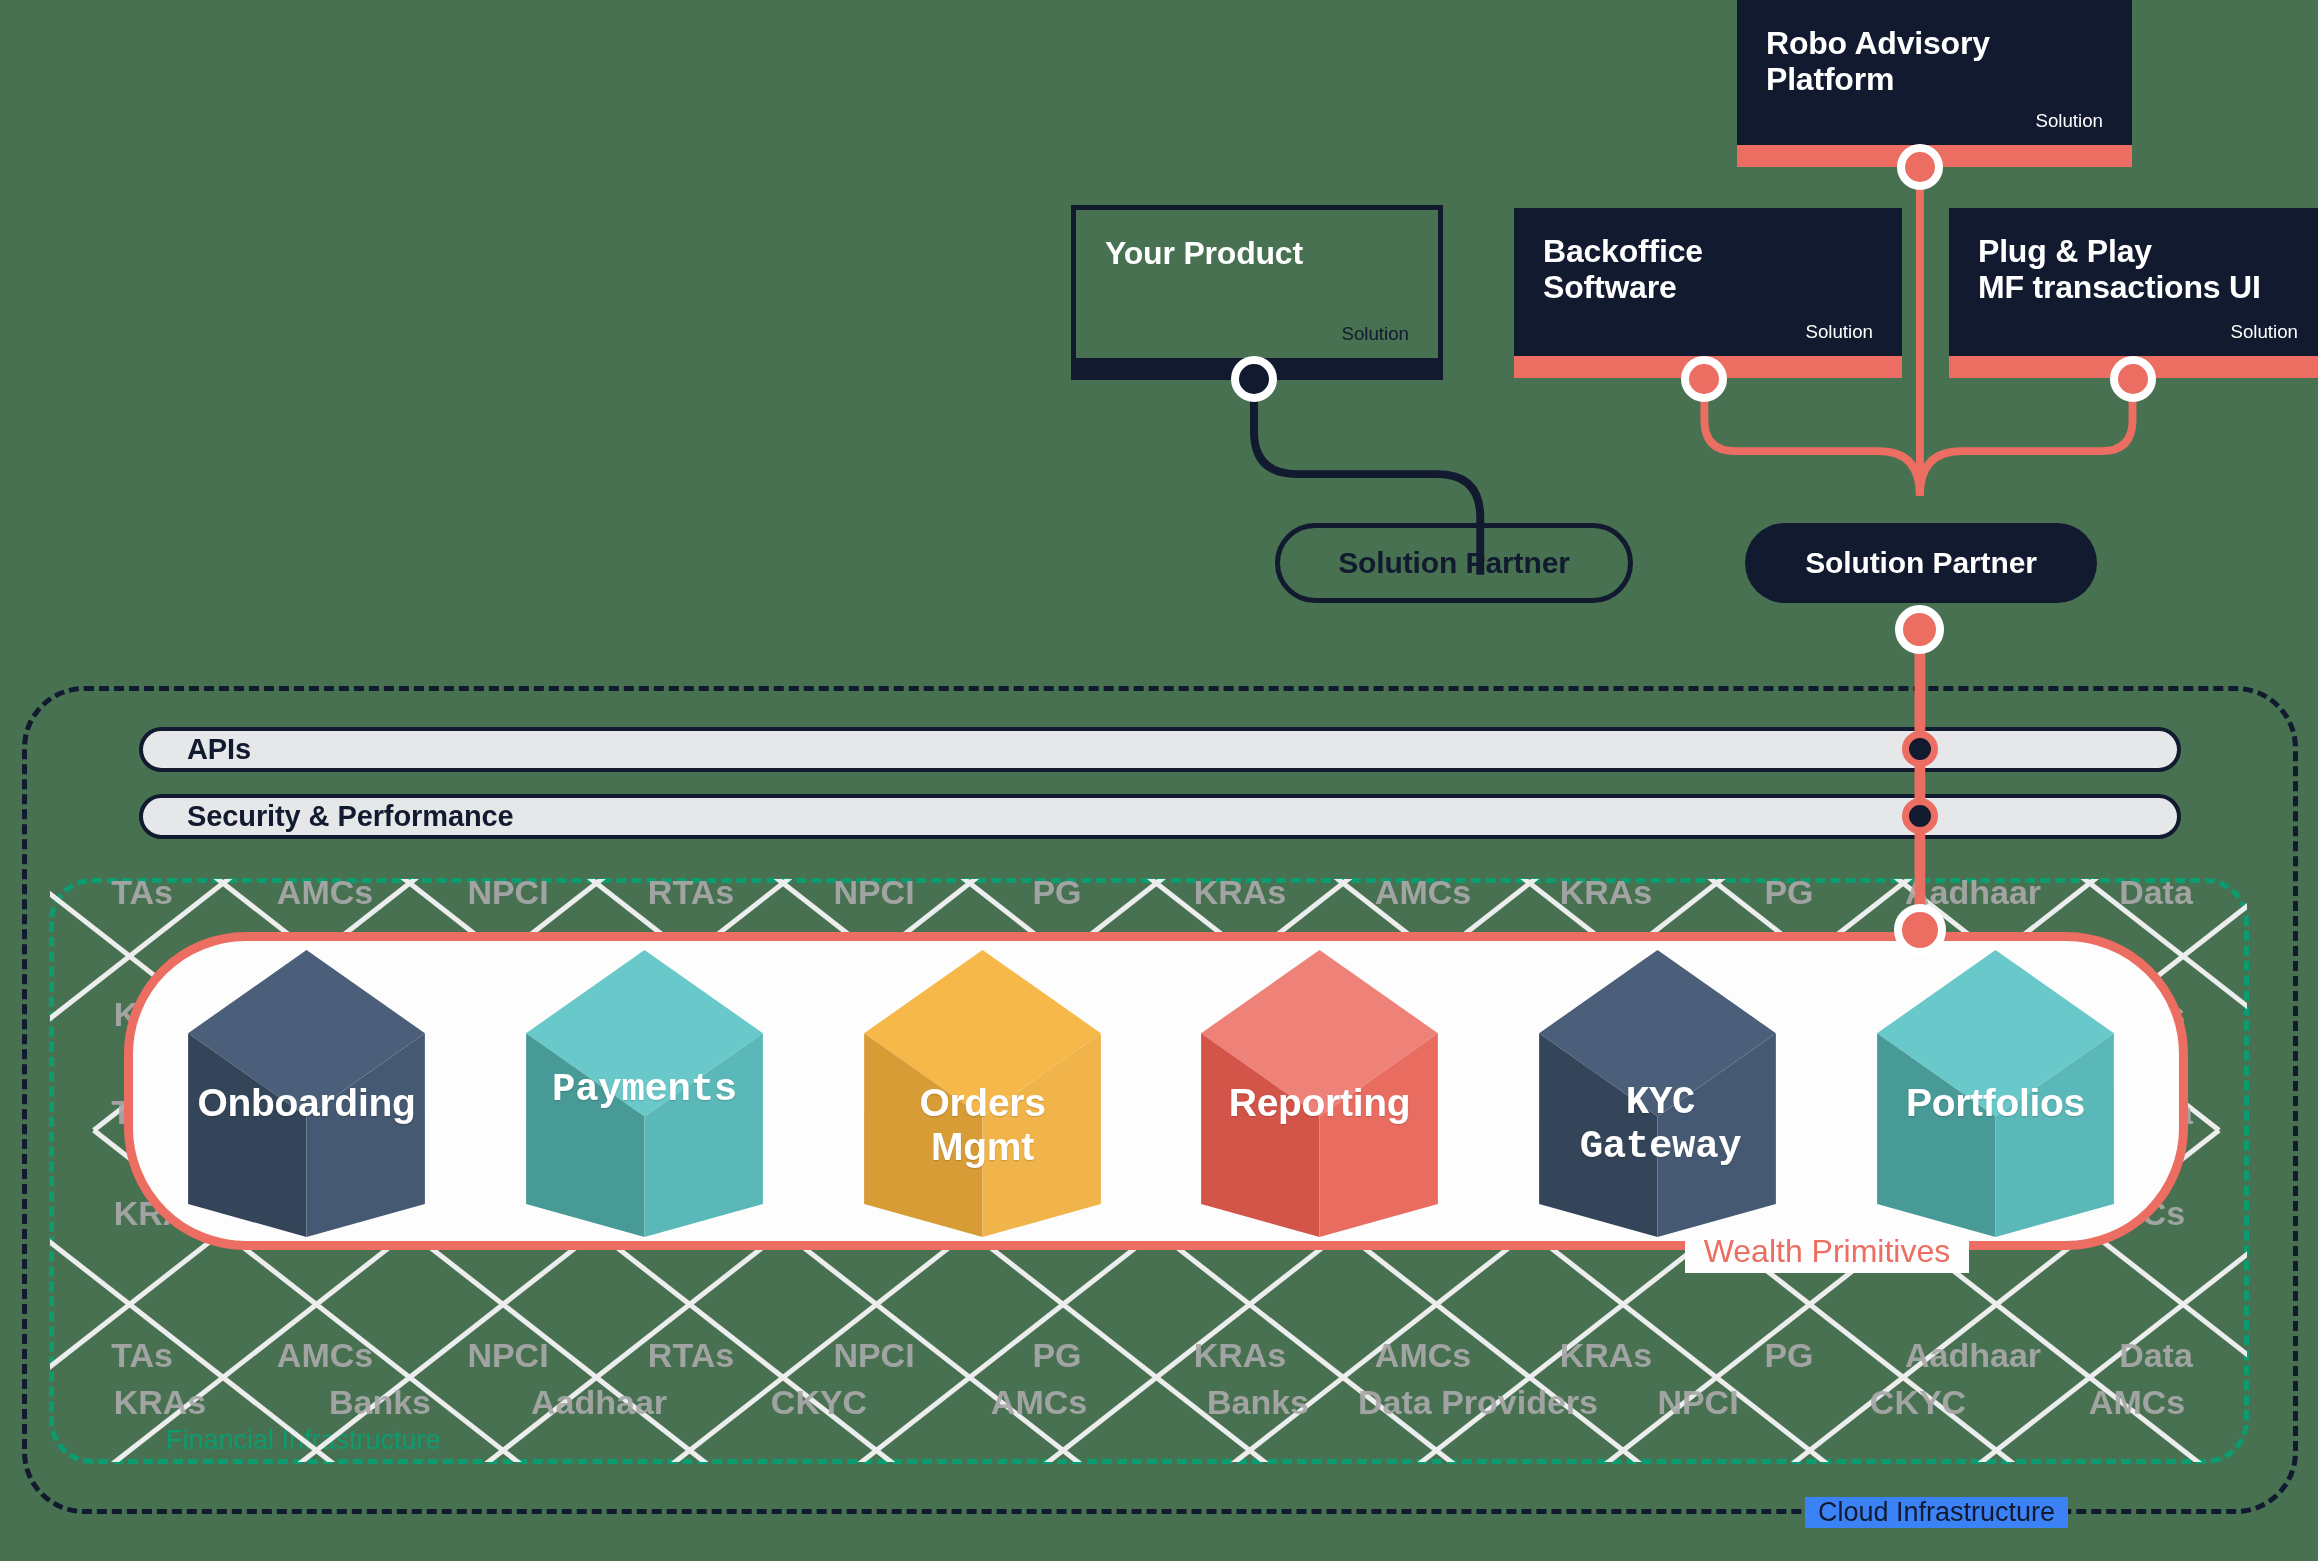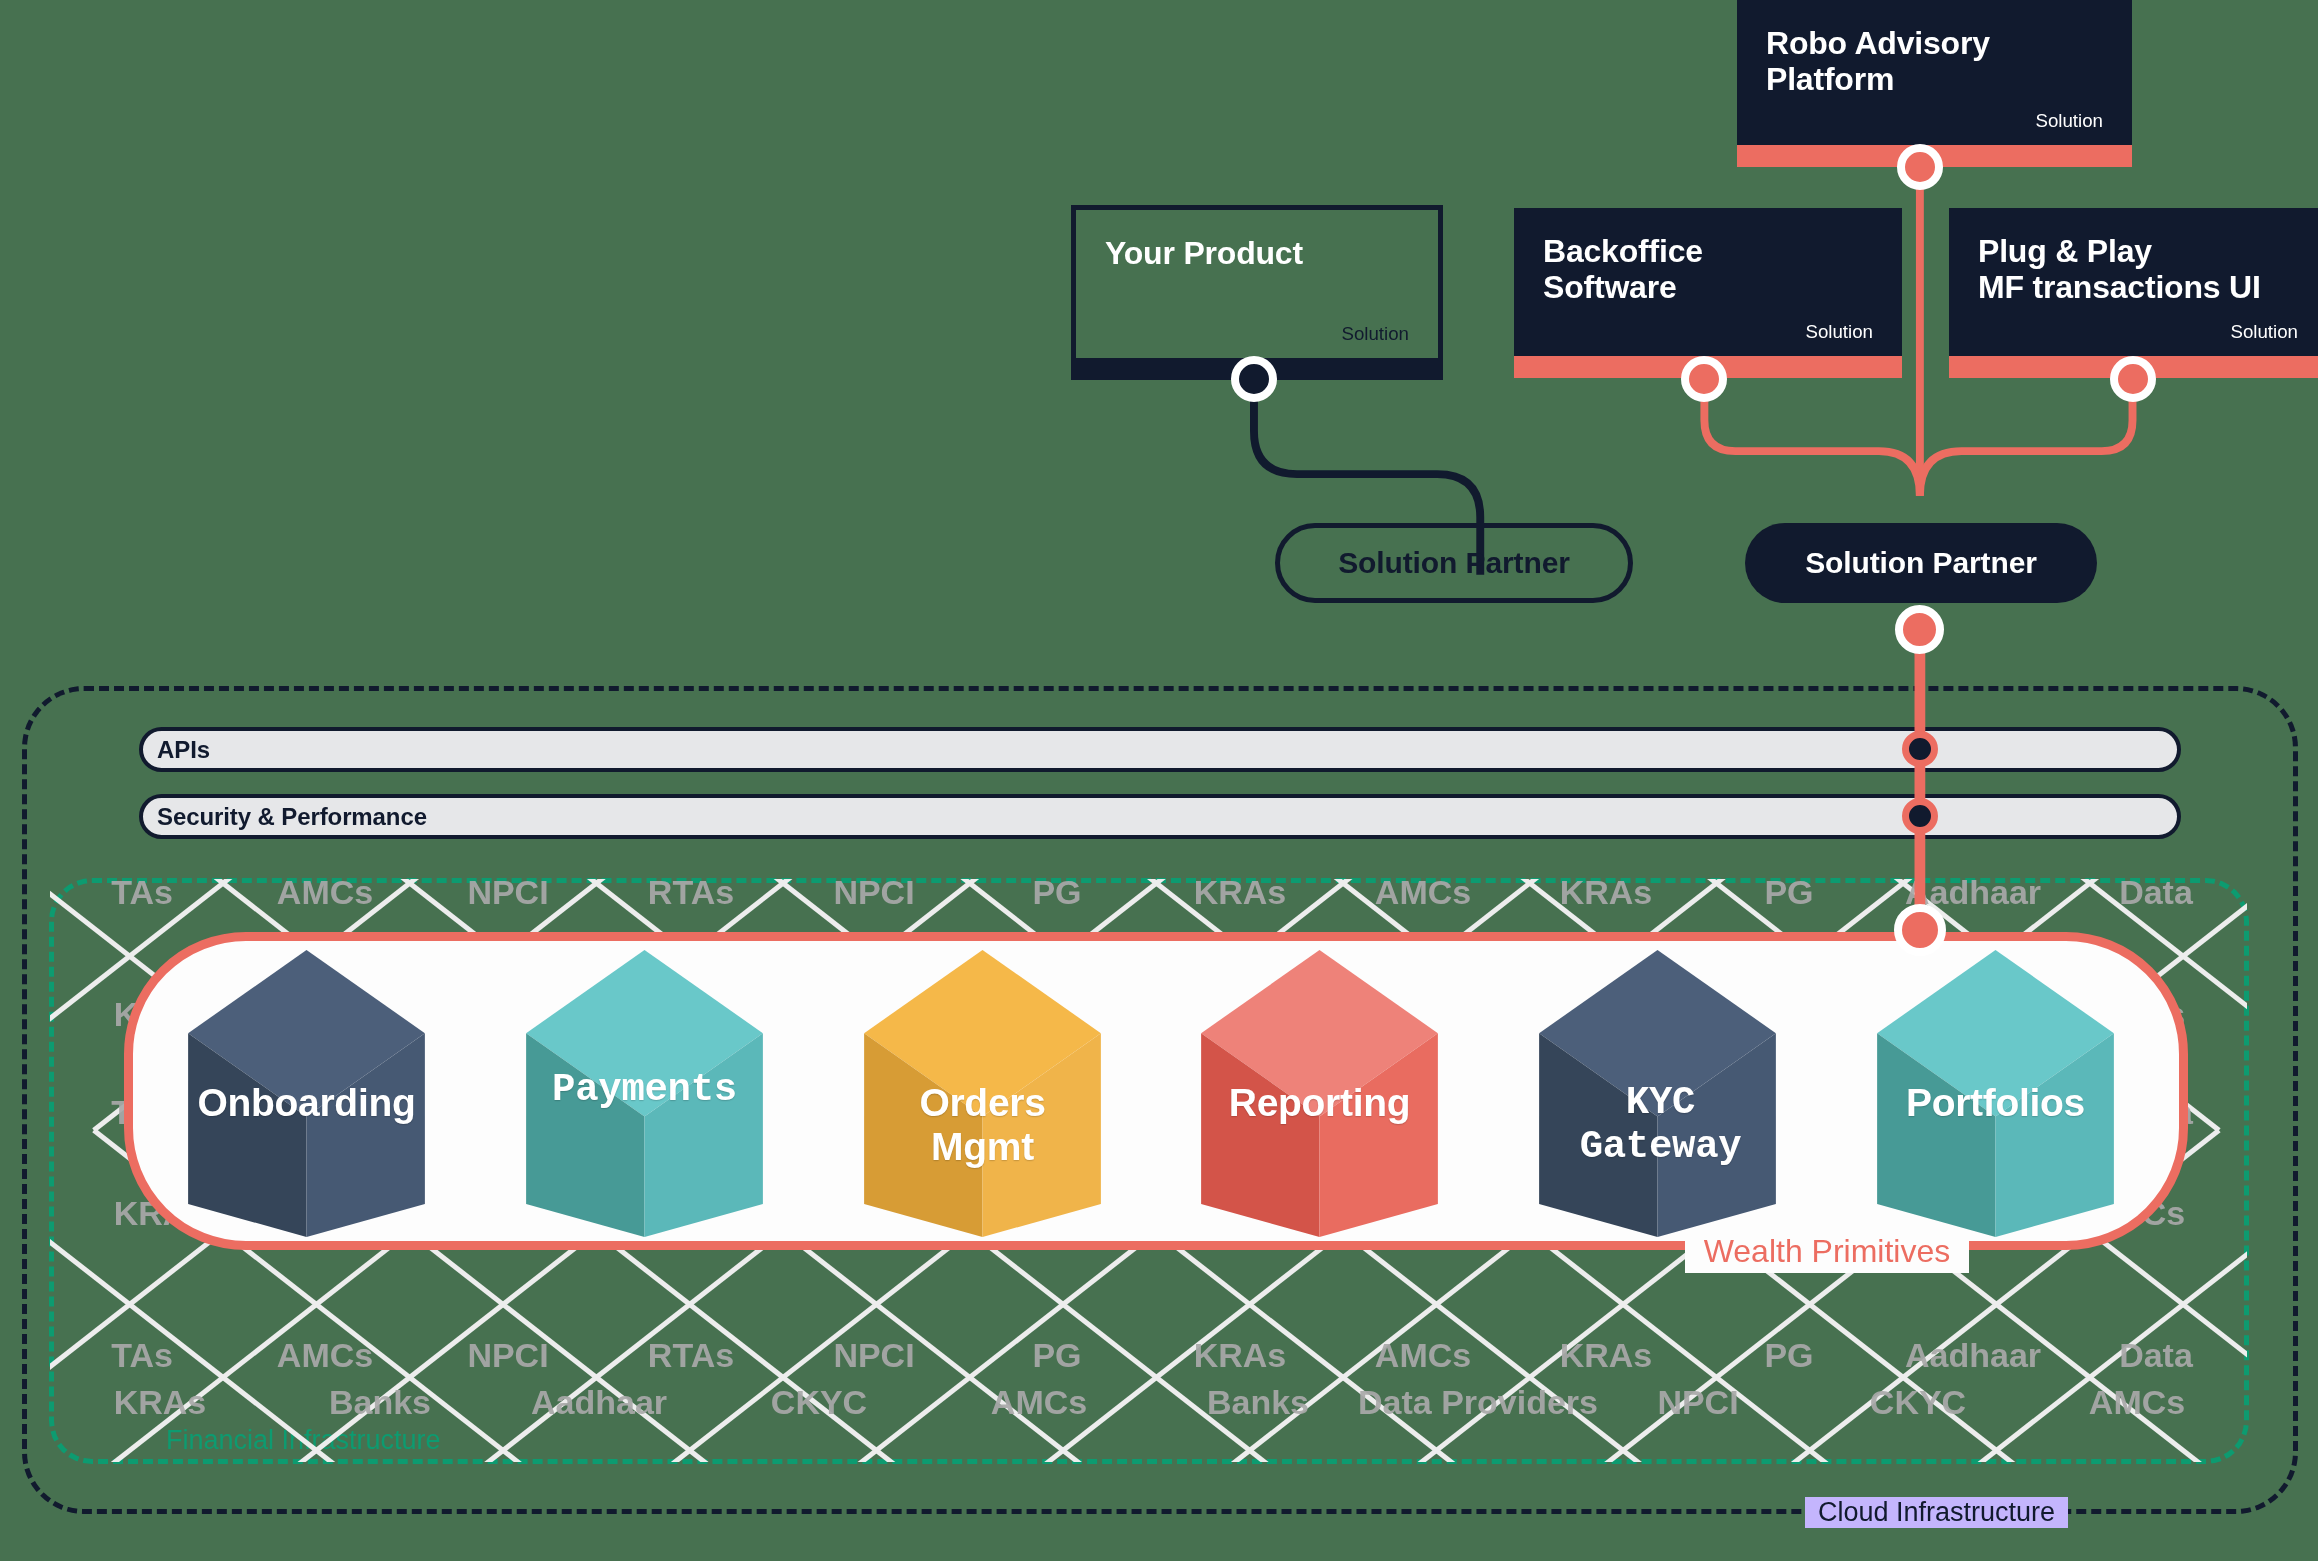--- a/index.html
+++ b/index.html
@@ -65,21 +65,21 @@
   .pill.filled{background:#111A2E;color:#ffffff;}
   .pill.hollow{background:transparent;border:5px solid #111A2E;color:#111A2E;}
 
   
   .infrabar{
     position:absolute;box-sizing:border-box;
     background:#E6E7E9;border:4.3px solid #111A2E;border-radius:30px;
     display:flex;align-items:center;
   }
   .infrabar span{
-    color:#111A2E;font-weight:bold;font-size:24px;margin-left:14px;letter-spacing:-0.1px;
+    color:#111A2E;font-weight:bold;font-size:29px;margin-left:44px;letter-spacing:-0.1px;
   }
 
   
   .dashbox{
     position:absolute;box-sizing:border-box;background:transparent;
   }
   .dashbox.cloud{
     border:5.7px dashed #111A2E;border-radius:62px;
   }
   .dashbox.fin{
@@ -119,21 +119,21 @@
 
   
   .links{position:absolute;left:0;top:0;width:2319px;height:1561px;pointer-events:none;}
 </style>
 </head>
 <body>
 
 <div class="stage">
 
   <div class="dashbox cloud" style="left:21.6px;top:686px;width:2276px;height:828px;"></div>
-  <div class="boxlabel cloud" style="left:1805px;top:1497px;background:#c4b5fd;">Cloud Infrastructure</div>
+  <div class="boxlabel cloud" style="left:1805px;top:1497px;background:#3b82f6;">Cloud Infrastructure</div>
 
   <div class="dashbox fin" style="left:49px;top:878px;width:2200px;height:586px;"></div>
   <div class="boxlabel fin" style="left:153px;top:1425px;background:#477150;">Financial Infrastructure</div>
 
   <div class="gridwrap" style="left:50px;top:879px;width:2197px;height:583px;">
     <svg width="2197" height="583" viewBox="0 0 3058 812">
       <g stroke="#EDEDED" stroke-width="7" fill="none">
 
         <path d="M-200 -135 L 420 350"></path>
           <path d="M 60 -135 L 680 350"></path>

